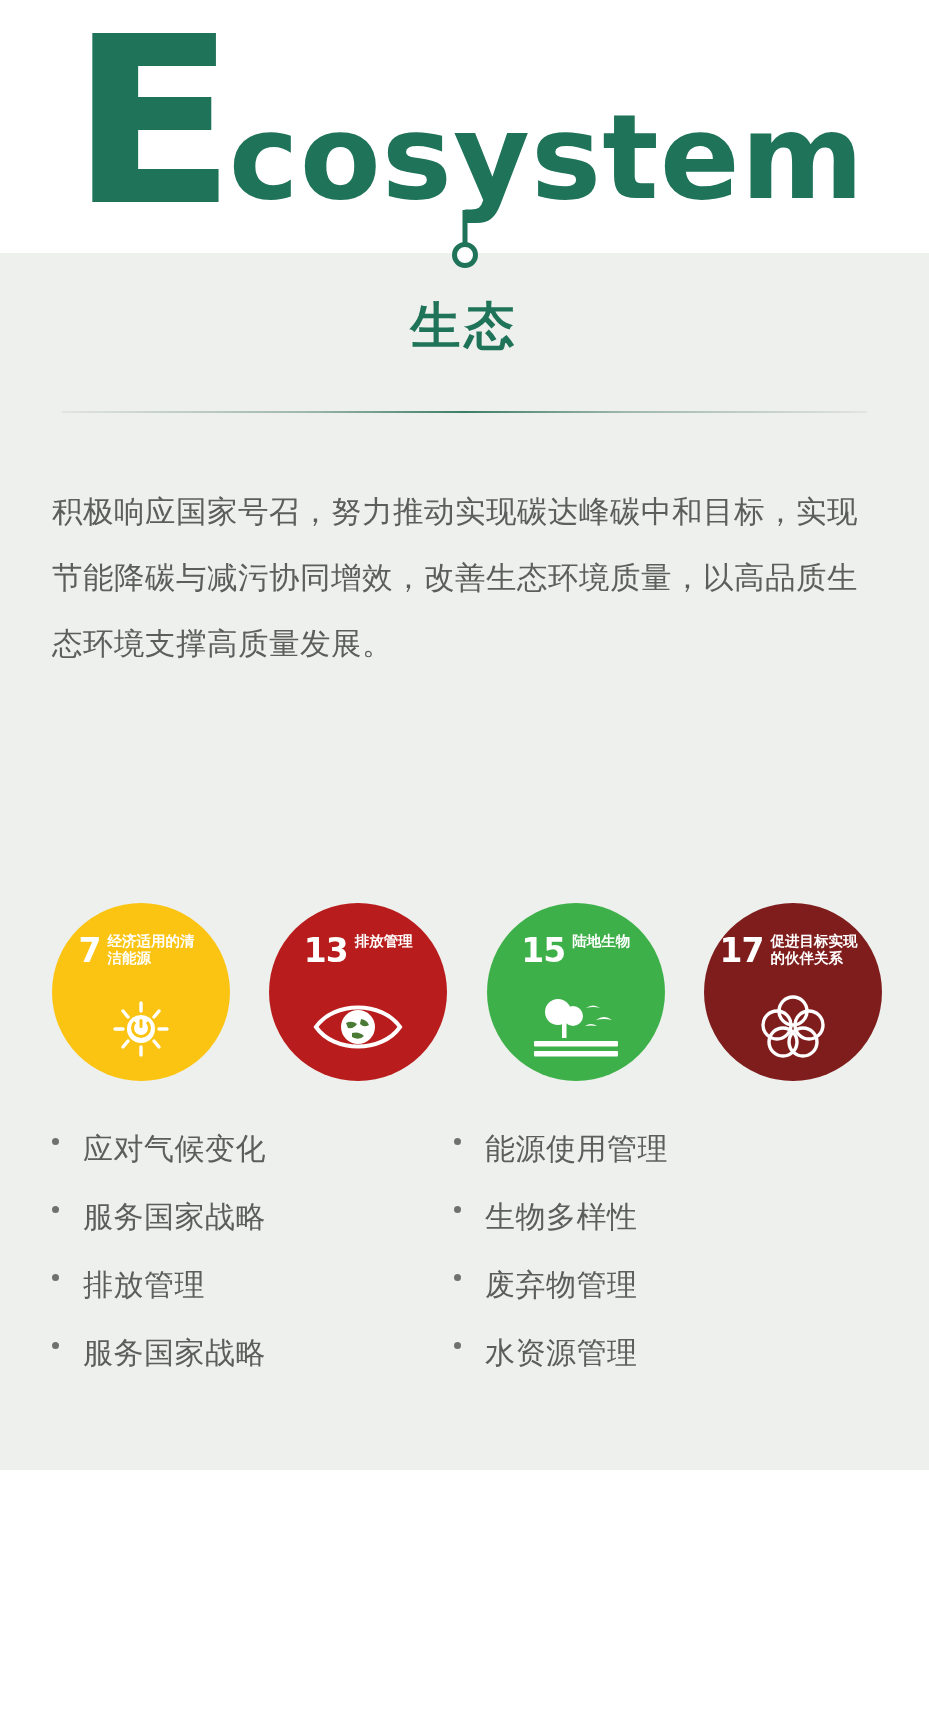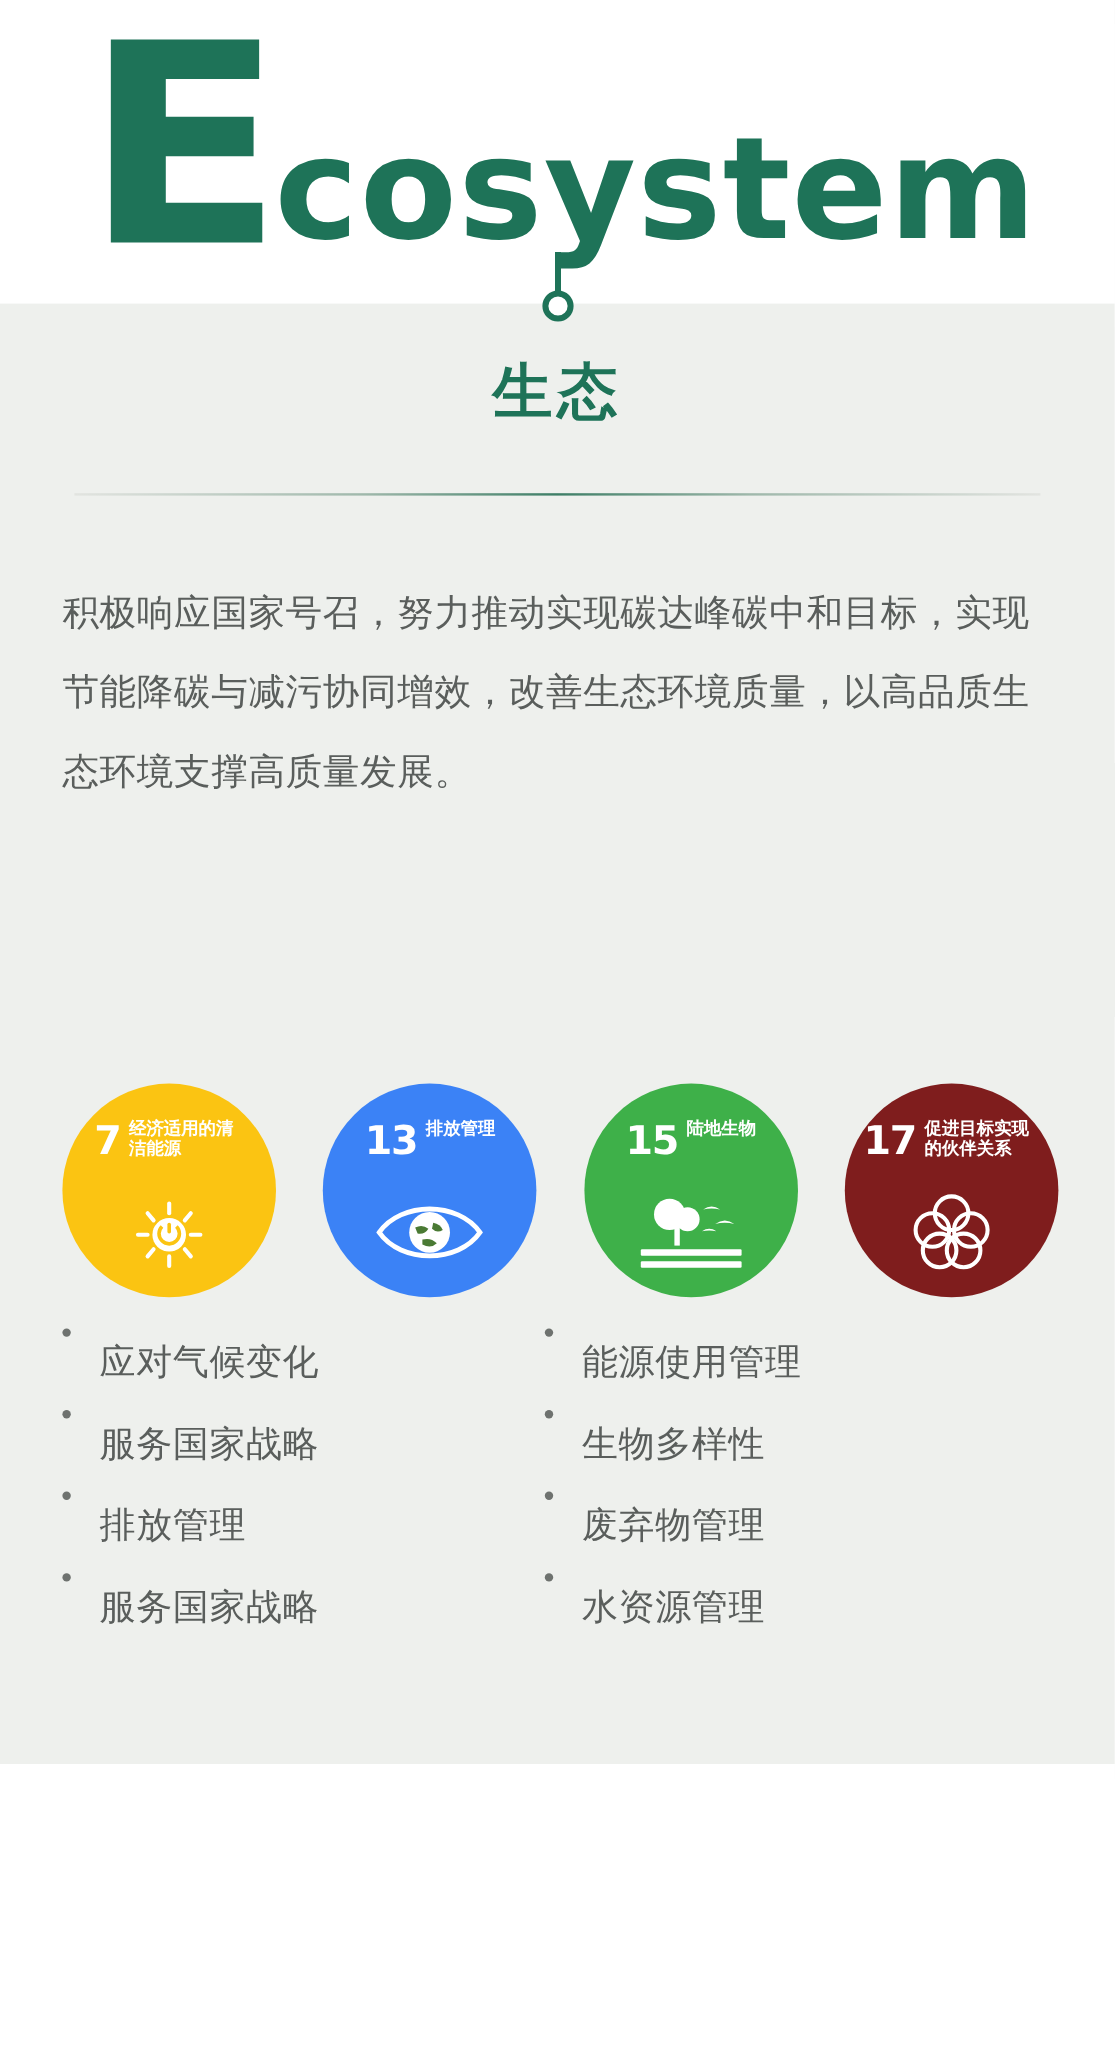--- a/index.html
+++ b/index.html
@@ -129,21 +129,21 @@
     display:flex;align-items:center;justify-content:center;
   }
 
   
   .bullets{
     position:absolute;left:52px;top:862px;width:830px;
     display:grid;grid-template-columns:376px 376px;
     column-gap:26px;row-gap:0;
   }
   .bullet{
-    display:flex;align-items:flex-start;
+    display:flex;align-items:center;
     height:68px;
     font-family:"DejaVu Sans",sans-serif;
     font-size:30px;color:#5A5E5C;
     letter-spacing:0.5px;
   }
   .bullet .dot{
     flex:0 0 auto;
     width:7px;height:7px;border-radius:50%;
     background:#6E726F;
     margin-right:24px;
@@ -204,21 +204,21 @@
               </g>
             </g>
             <g fill="#FBC412">
               <rect x="34.5" y="28" width="3" height="9" rx="1.5"></rect>
               <path d="M30 31 a8.5 8.5 0 1 0 12 0" fill="none" stroke="#FBC412" stroke-width="3"></path>
             </g>
           </svg>
         </div>
       </div>
 
-      <div class="sdg" style="background:#3b82f6">
+      <div class="sdg" style="background:#b91c1c">
         <div class="sdg-head">
           <span class="sdg-num">13</span>
           <span class="sdg-label">排放管理</span>
         </div>
         <div class="sdg-art">
           <svg width="92" height="60" viewBox="0 0 92 60">
             <path d="M4 30 C22 4 70 4 88 30 C70 56 22 56 4 30 Z" fill="none" stroke="#ffffff" stroke-width="4"></path>
             <circle cx="46" cy="30" r="17" fill="#ffffff"></circle>
             <g fill="#4A7A34">
               <path d="M34 26 q6 -3 11 1 q-3 5 -9 4 z"></path>

